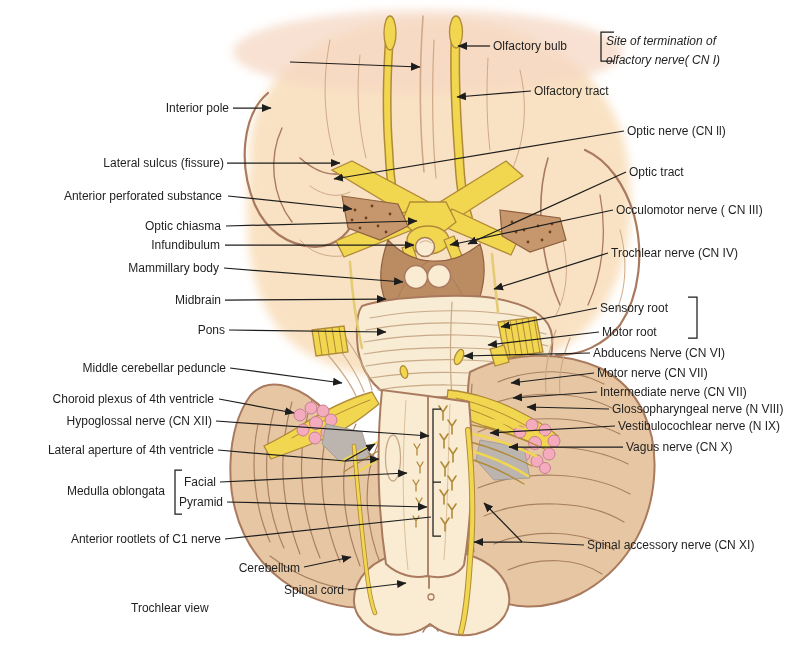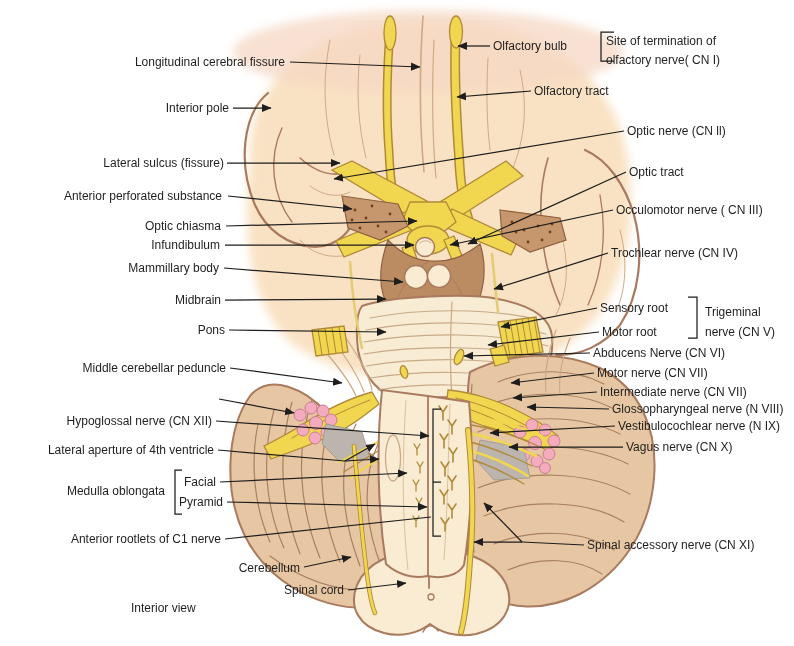--- a/index.html
+++ b/index.html
@@ -6,21 +6,21 @@
   #stage{
     position:relative;width:794px;height:646px;background:#ffffff;overflow:hidden;
     font-family:"Liberation Sans","DejaVu Sans",sans-serif;
   }
   #art{position:absolute;left:0;top:0;}
   .lbl{
     position:absolute;white-space:nowrap;font-size:12px;line-height:14px;
     color:var(--label-color);transform:translateY(-50%);
   }
   .lbl.block{transform:none;}
-  .lbl .ln{display:block;}
+  .lbl .ln{display:block;font-style:italic;}
   
   .f-brain{fill:var(--brain);}
   .s-edge{stroke:var(--brain-edge);fill:none;stroke-linecap:round;}
   .s-soft{stroke:var(--sulcus-light);fill:none;stroke-linecap:round;}
   .f-yellow{fill:var(--nerve-yellow);stroke:var(--nerve-dark);stroke-width:1.3;}
   .s-yellowline{stroke:var(--nerve-dark);fill:none;stroke-linecap:round;}
   .f-perf{fill:var(--perforated-brown);stroke:var(--midbrain-dark);stroke-width:1.2;}
   .f-mid{fill:var(--midbrain-brown);stroke:var(--midbrain-dark);stroke-width:1.2;}
   .f-pons{fill:var(--pons-cream);stroke:var(--brain-edge);stroke-width:2;}
   .s-pons{stroke:var(--pons-line);fill:none;stroke-width:1.2;stroke-linecap:round;}
@@ -352,56 +352,52 @@
     <path d="M522,542 L484,503" marker-end="url(#ah)"></path>
     <path d="M522,542 L474,542" marker-end="url(#ah)"></path>
 
     <path d="M614,32 L601,32 L601,61 L614,61"></path>
     <path d="M688,297 L697,297 L697,338 L688,338"></path>
     <path d="M182,470 L175,470 L175,514 L182,514"></path>
     <path d="M441,409 L433,409 L433,536 L441,536 M433,482 L441,482"></path>
   </g>
 </svg>
 
-<div class="lbl" style="right:509px;top:62px">Longitudinal cerebral fissure</div>
 <div class="lbl" style="right:565px;top:108px">Interior pole</div>
 <div class="lbl" style="right:570px;top:163px">Lateral sulcus (fissure)</div>
 <div class="lbl" style="right:572px;top:196px">Anterior perforated substance</div>
 <div class="lbl" style="right:573px;top:226px">Optic chiasma</div>
 <div class="lbl" style="right:574px;top:245px">Infundibulum</div>
 <div class="lbl" style="right:575px;top:268px">Mammillary body</div>
 <div class="lbl" style="right:573px;top:300px">Midbrain</div>
 <div class="lbl" style="right:569px;top:330px">Pons</div>
 <div class="lbl" style="right:568px;top:368px">Middle cerebellar peduncle</div>
+<div class="lbl" style="right:580px;top:399px">Choroid plexus of 4th ventricle</div>
 <div class="lbl" style="right:582px;top:421px">Hypoglossal nerve (CN XII)</div>
 <div class="lbl" style="right:580px;top:450px">Lateral aperture of 4th ventricle</div>
 <div class="lbl" style="right:629px;top:491px">Medulla oblongata</div>
 <div class="lbl" style="right:578px;top:482px">Facial</div>
 <div class="lbl" style="right:571px;top:502px">Pyramid</div>
 <div class="lbl" style="right:573px;top:539px">Anterior rootlets of C1 nerve</div>
 <div class="lbl" style="right:494px;top:568px">Cerebellum</div>
 <div class="lbl" style="right:450px;top:590px">Spinal cord</div>
-<div class="lbl" style="left:131px;top:608px">Interior view</div>
+<div class="lbl" style="left:131px;top:608px">Trochlear view</div>
 
 <div class="lbl" style="left:493px;top:46px">Olfactory bulb</div>
 <div class="lbl block" style="left:606px;top:32px;line-height:19px">
   <span class="ln">Site of termination of</span>
   <span class="ln">olfactory nerve( CN I)</span>
 </div>
 <div class="lbl" style="left:534px;top:91px">Olfactory tract</div>
 <div class="lbl" style="left:627px;top:131px">Optic nerve (CN ll)</div>
 <div class="lbl" style="left:629px;top:172px">Optic tract</div>
 <div class="lbl" style="left:616px;top:210px">Occulomotor nerve ( CN III)</div>
 <div class="lbl" style="left:611px;top:253px">Trochlear nerve (CN IV)</div>
 <div class="lbl" style="left:600px;top:308px">Sensory root</div>
 <div class="lbl" style="left:602px;top:332px">Motor root</div>
-<div class="lbl block" style="left:705px;top:302px;line-height:20px">
-  <span class="ln">Trigeminal</span>
-  <span class="ln">nerve (CN V)</span>
-</div>
 <div class="lbl" style="left:593px;top:353px">Abducens Nerve (CN VI)</div>
 <div class="lbl" style="left:597px;top:373px">Motor nerve (CN VII)</div>
 <div class="lbl" style="left:600px;top:392px">Intermediate nerve (CN VII)</div>
 <div class="lbl" style="left:612px;top:409px">Glossopharyngeal nerve (N VIII)</div>
 <div class="lbl" style="left:618px;top:426px">Vestibulocochlear nerve (N IX)</div>
 <div class="lbl" style="left:626px;top:447px">Vagus nerve (CN X)</div>
 <div class="lbl" style="left:587px;top:545px">Spinal accessory nerve (CN XI)</div>
 
 </div>
 

